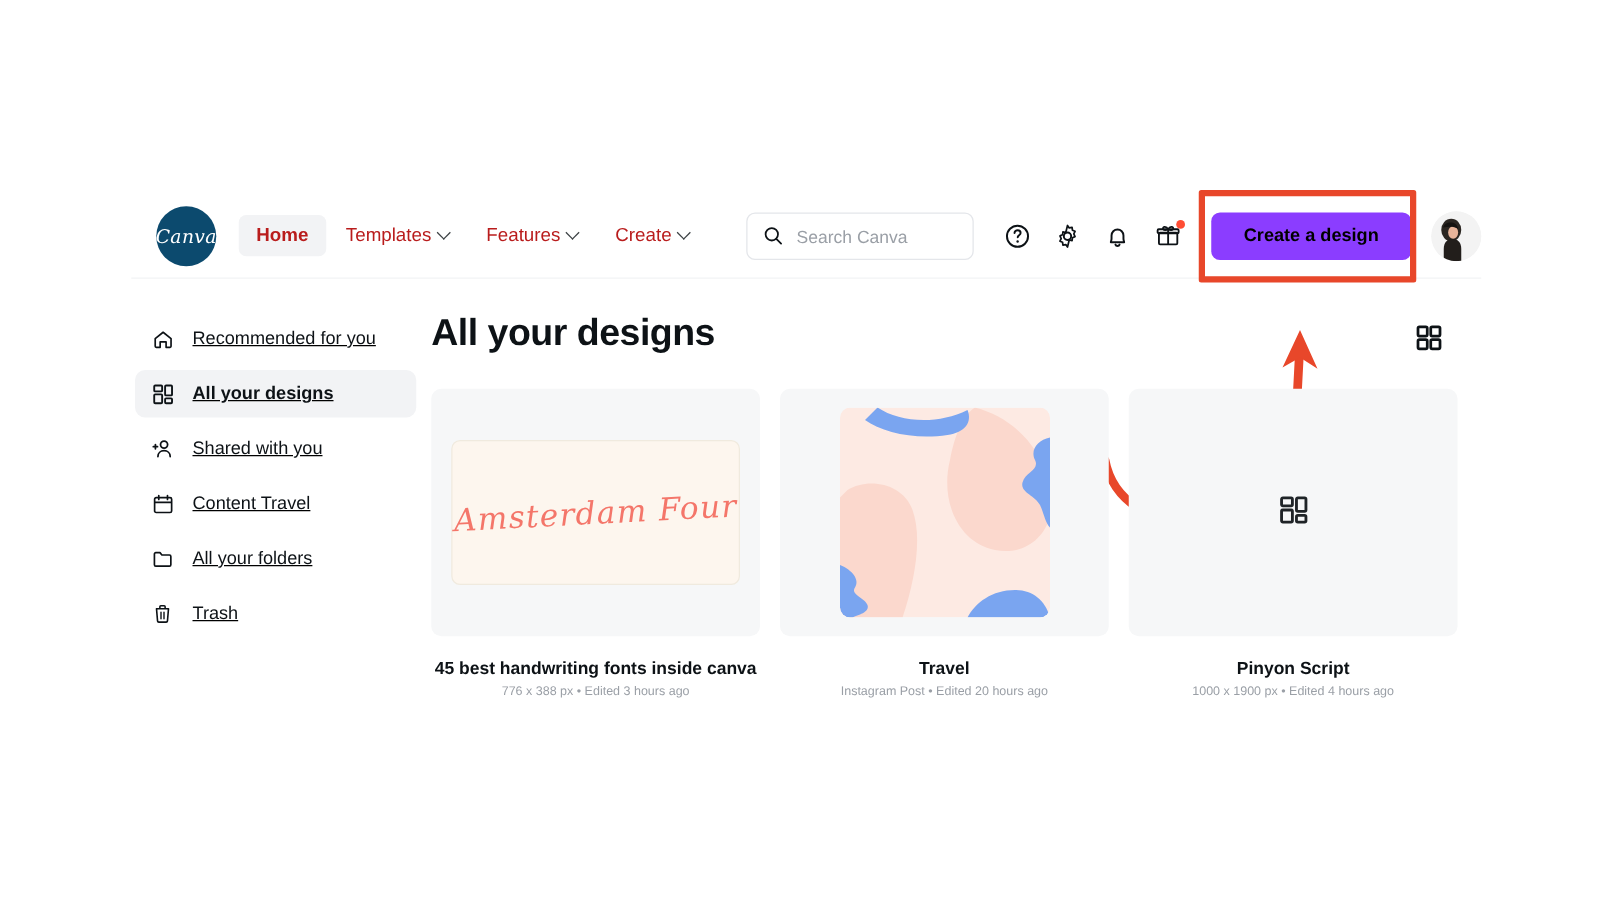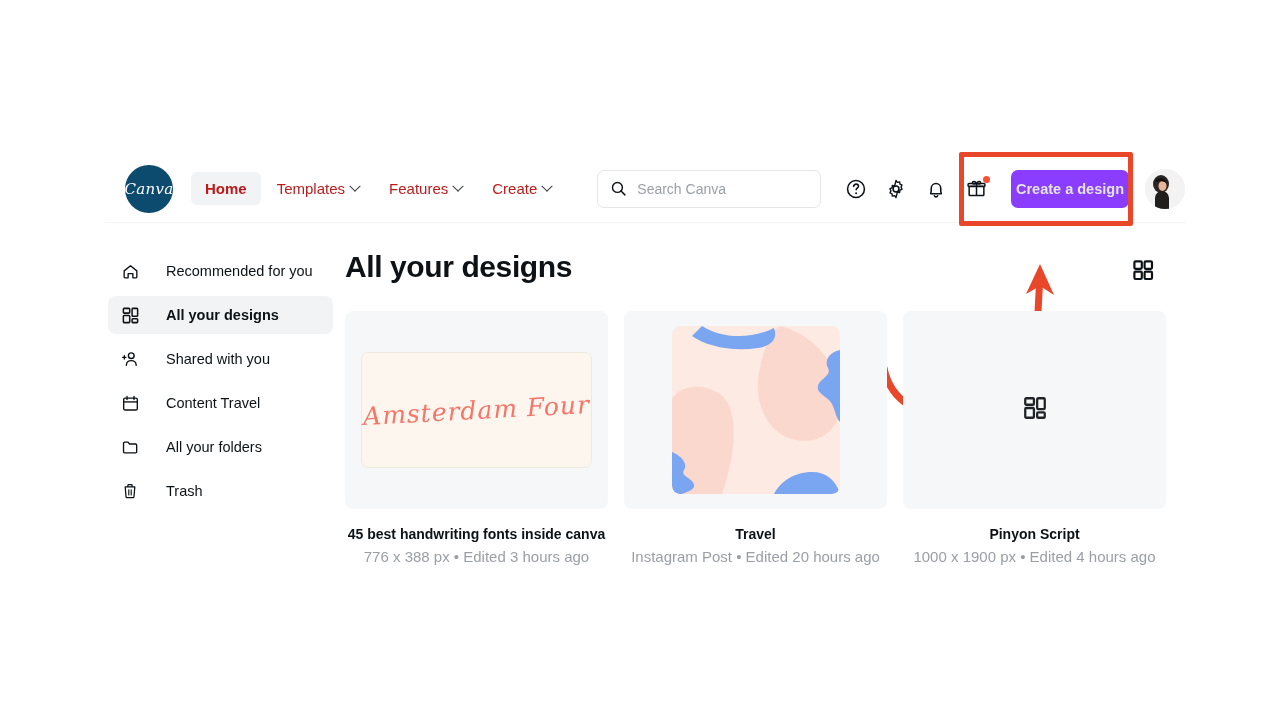--- a/index.html
+++ b/index.html
@@ -58,24 +58,24 @@
     width: 26px; height: 26px; position: relative;
     display:flex; align-items:center; justify-content:center;
     cursor: pointer;
   }
   .badge-dot {
     position: absolute; top: 0px; right: -1px;
     width: 7px; height: 7px; border-radius: 50%; background: #ff4d34;
   }
   .cta {
     margin-left: 22px;
-    background: #8b3dff; color: #e5e5e5;
+    background: #8b3dff; color: #000000;
     font-size: 14.5px; font-weight: 700;
     border: none; border-radius: 7px;
-    padding: 11px 5px; cursor: pointer;
+    padding: 11px 26px; cursor: pointer;
     white-space: nowrap;
   }
   .avatar {
     margin-left: 16px; width: 40px; height: 40px; border-radius: 50%;
     background: #f2f2f2; overflow: hidden; position: relative; flex:0 0 auto;
     cursor: pointer;
   }
 
   
   .annot-box {
@@ -88,23 +88,23 @@
     position: absolute; left: 860px; top: 250px;
     width: 230px; height: 190px; pointer-events: none;
   }
 
   
   .sidebar {
     position: absolute; left: 108px; top: 252px;
     width: 225px;
   }
   .side-item {
-    display: flex; align-items: center; gap: 26px;
+    display: flex; align-items: center; gap: 14px;
     height: 38px; padding: 0 12px; border-radius: 8px;
-    margin-bottom: 6px; cursor: pointer;
+    margin-bottom: 6px; cursor: pointer; text-decoration: underline;
   }
   .side-item.active { background: #f2f3f5; }
   .side-label { font-size: 14.5px; color: #0d1216; }
   .side-item.active .side-label { font-weight: 700; }
   .side-ic { width: 20px; height: 20px; display:flex; align-items:center; justify-content:center; flex:0 0 auto;}
 
   
   .page-title {
     position: absolute; left: 345px; top: 250px;
     font-size: 30px; font-weight: 700; color: #0d1216; letter-spacing: -0.4px;
@@ -120,21 +120,21 @@
     width: 263px; height: 198px; background: #f6f7f8; border-radius: 8px;
     display: flex; align-items: center; justify-content: center;
     overflow: hidden; position: relative; cursor: pointer;
   }
   .card-title {
     margin-top: 17px; text-align: center;
     font-size: 14px; font-weight: 700; color: #0d1216;
   }
   .card-meta {
     margin-top: 6px; text-align: center;
-    font-size: 15px; color: #9a9fa6;
+    font-size: 10px; color: #9a9fa6;
   }
   .thumb-amsterdam {
     width: 231px; height: 116px; border-radius: 7px;
     background: #fdf6ee; border: 1px solid #f0eade;
     display:flex; align-items:center; justify-content:center;
   }
   .script-text {
     font-family: "DejaVu Serif", serif; font-style: italic;
     font-size: 25px; color: #f4766a; letter-spacing: 1px;
     transform: rotate(-3deg);

